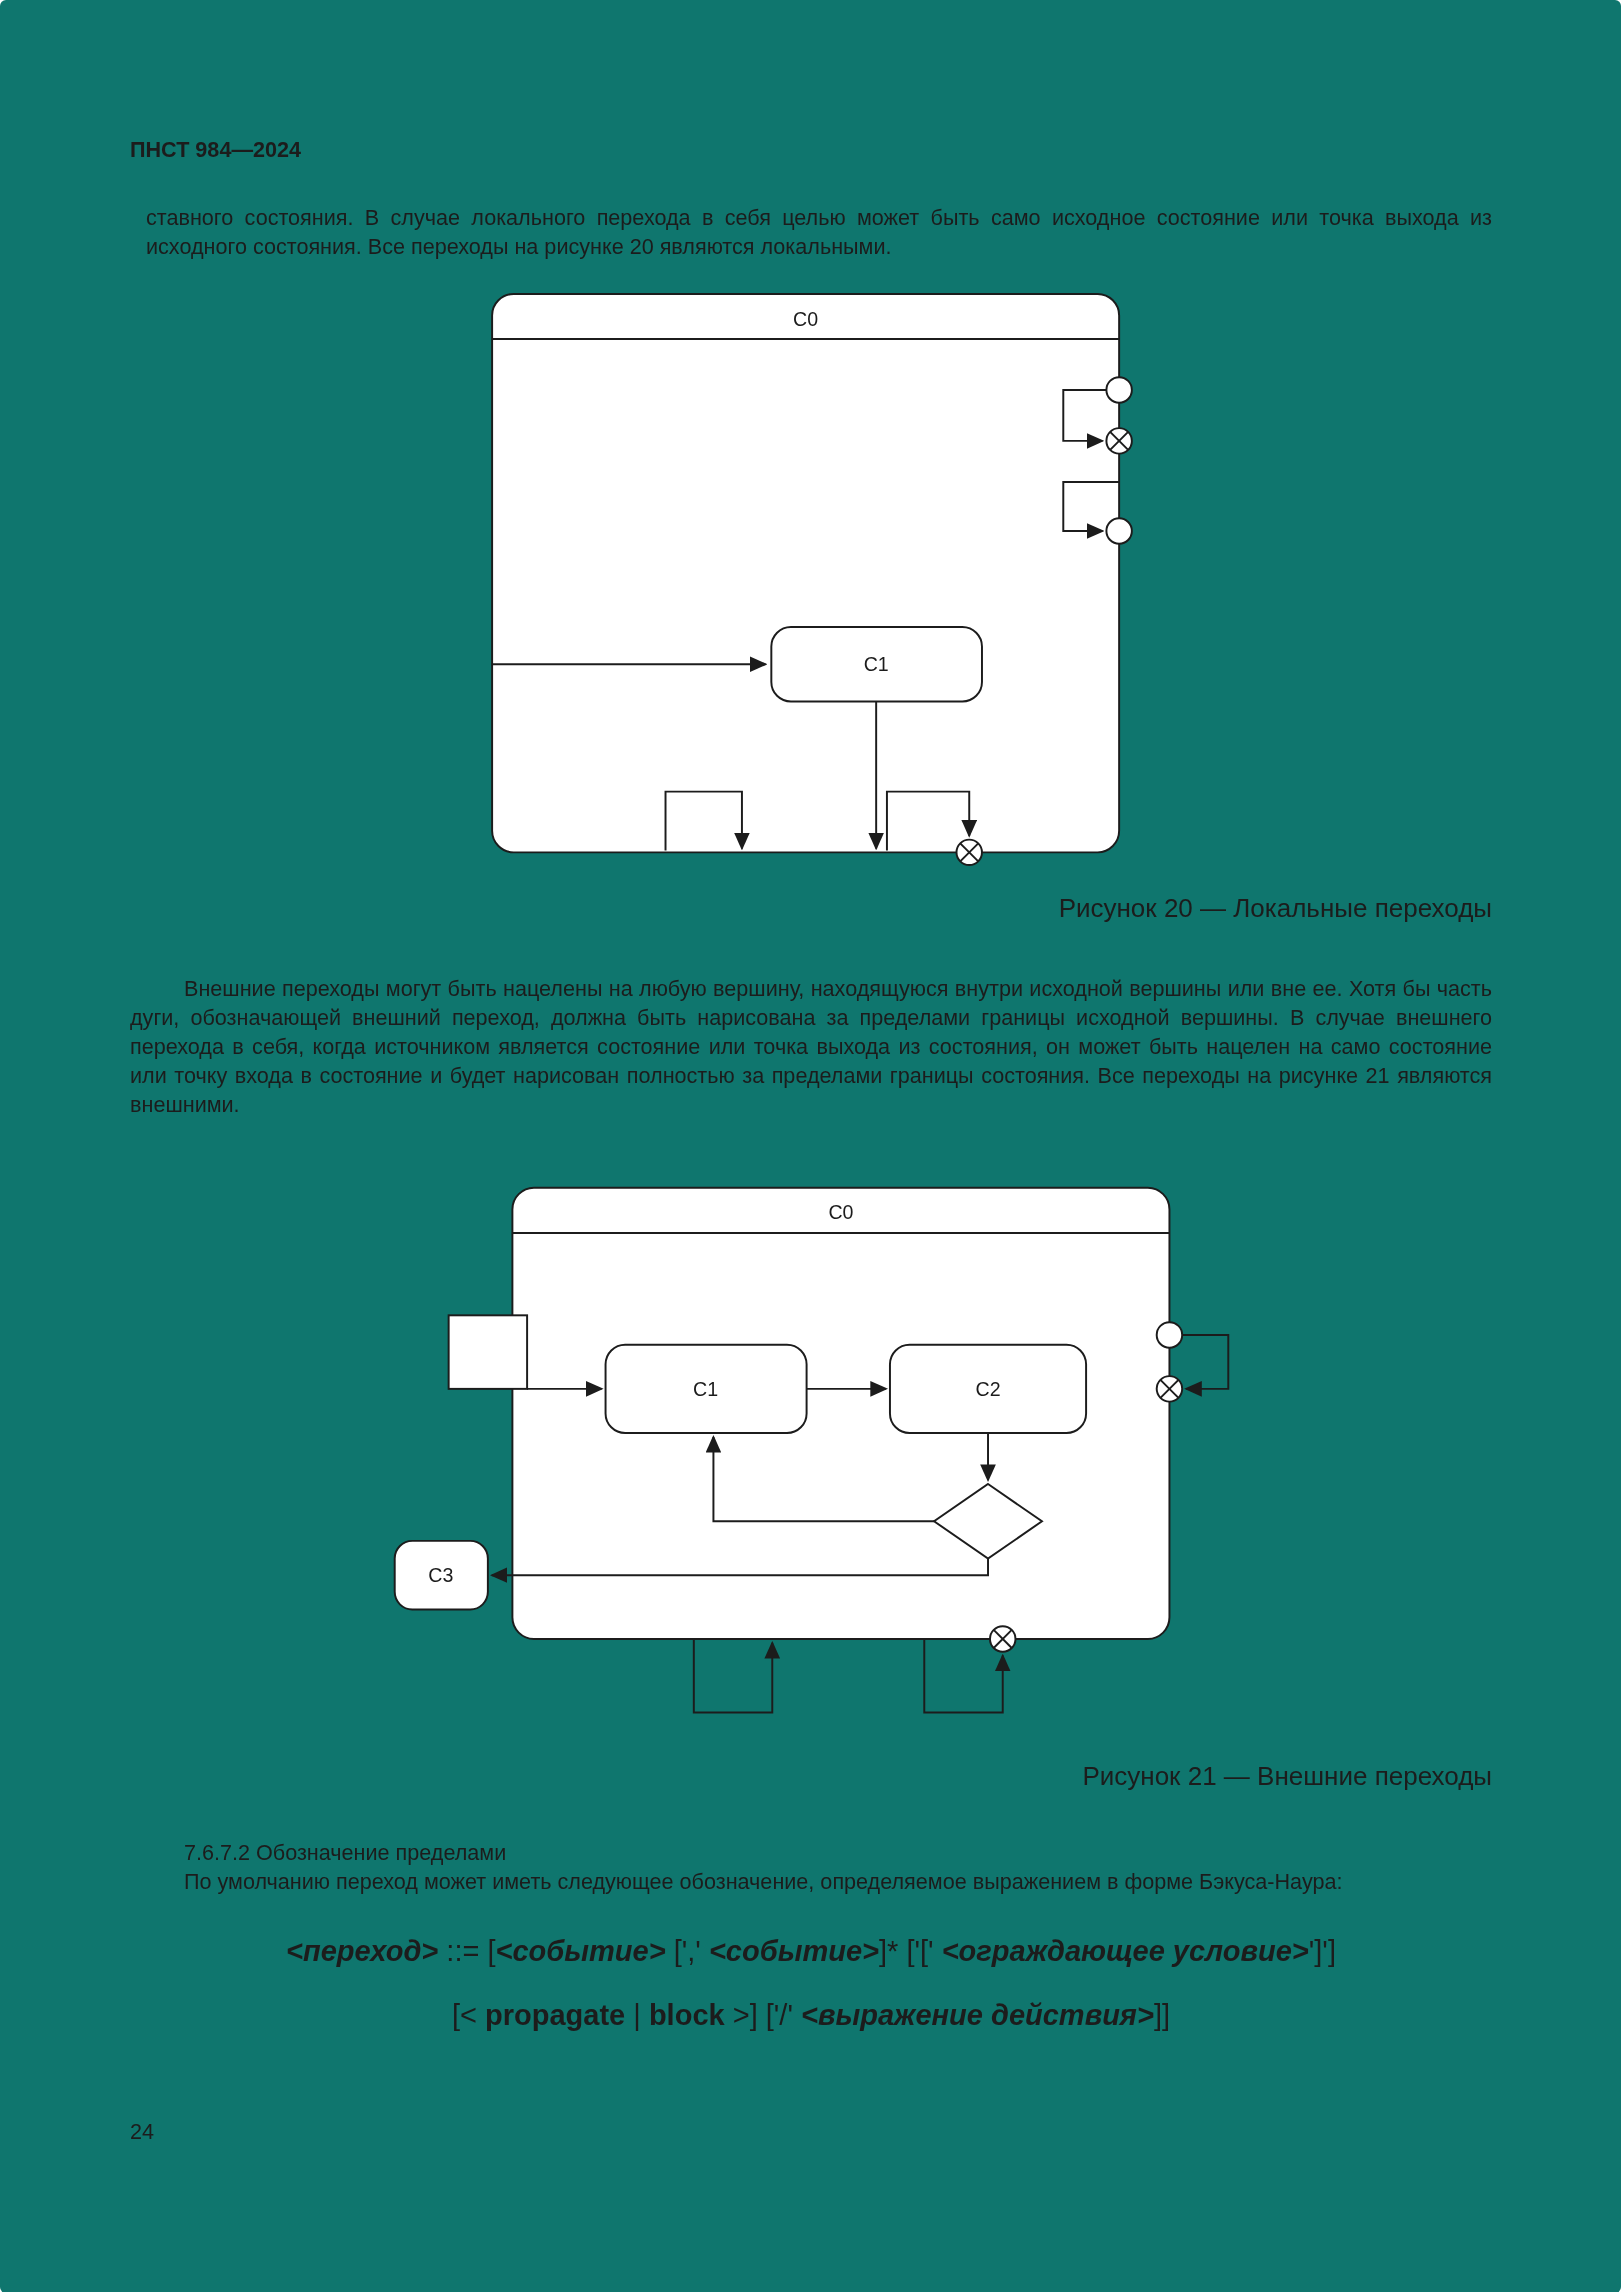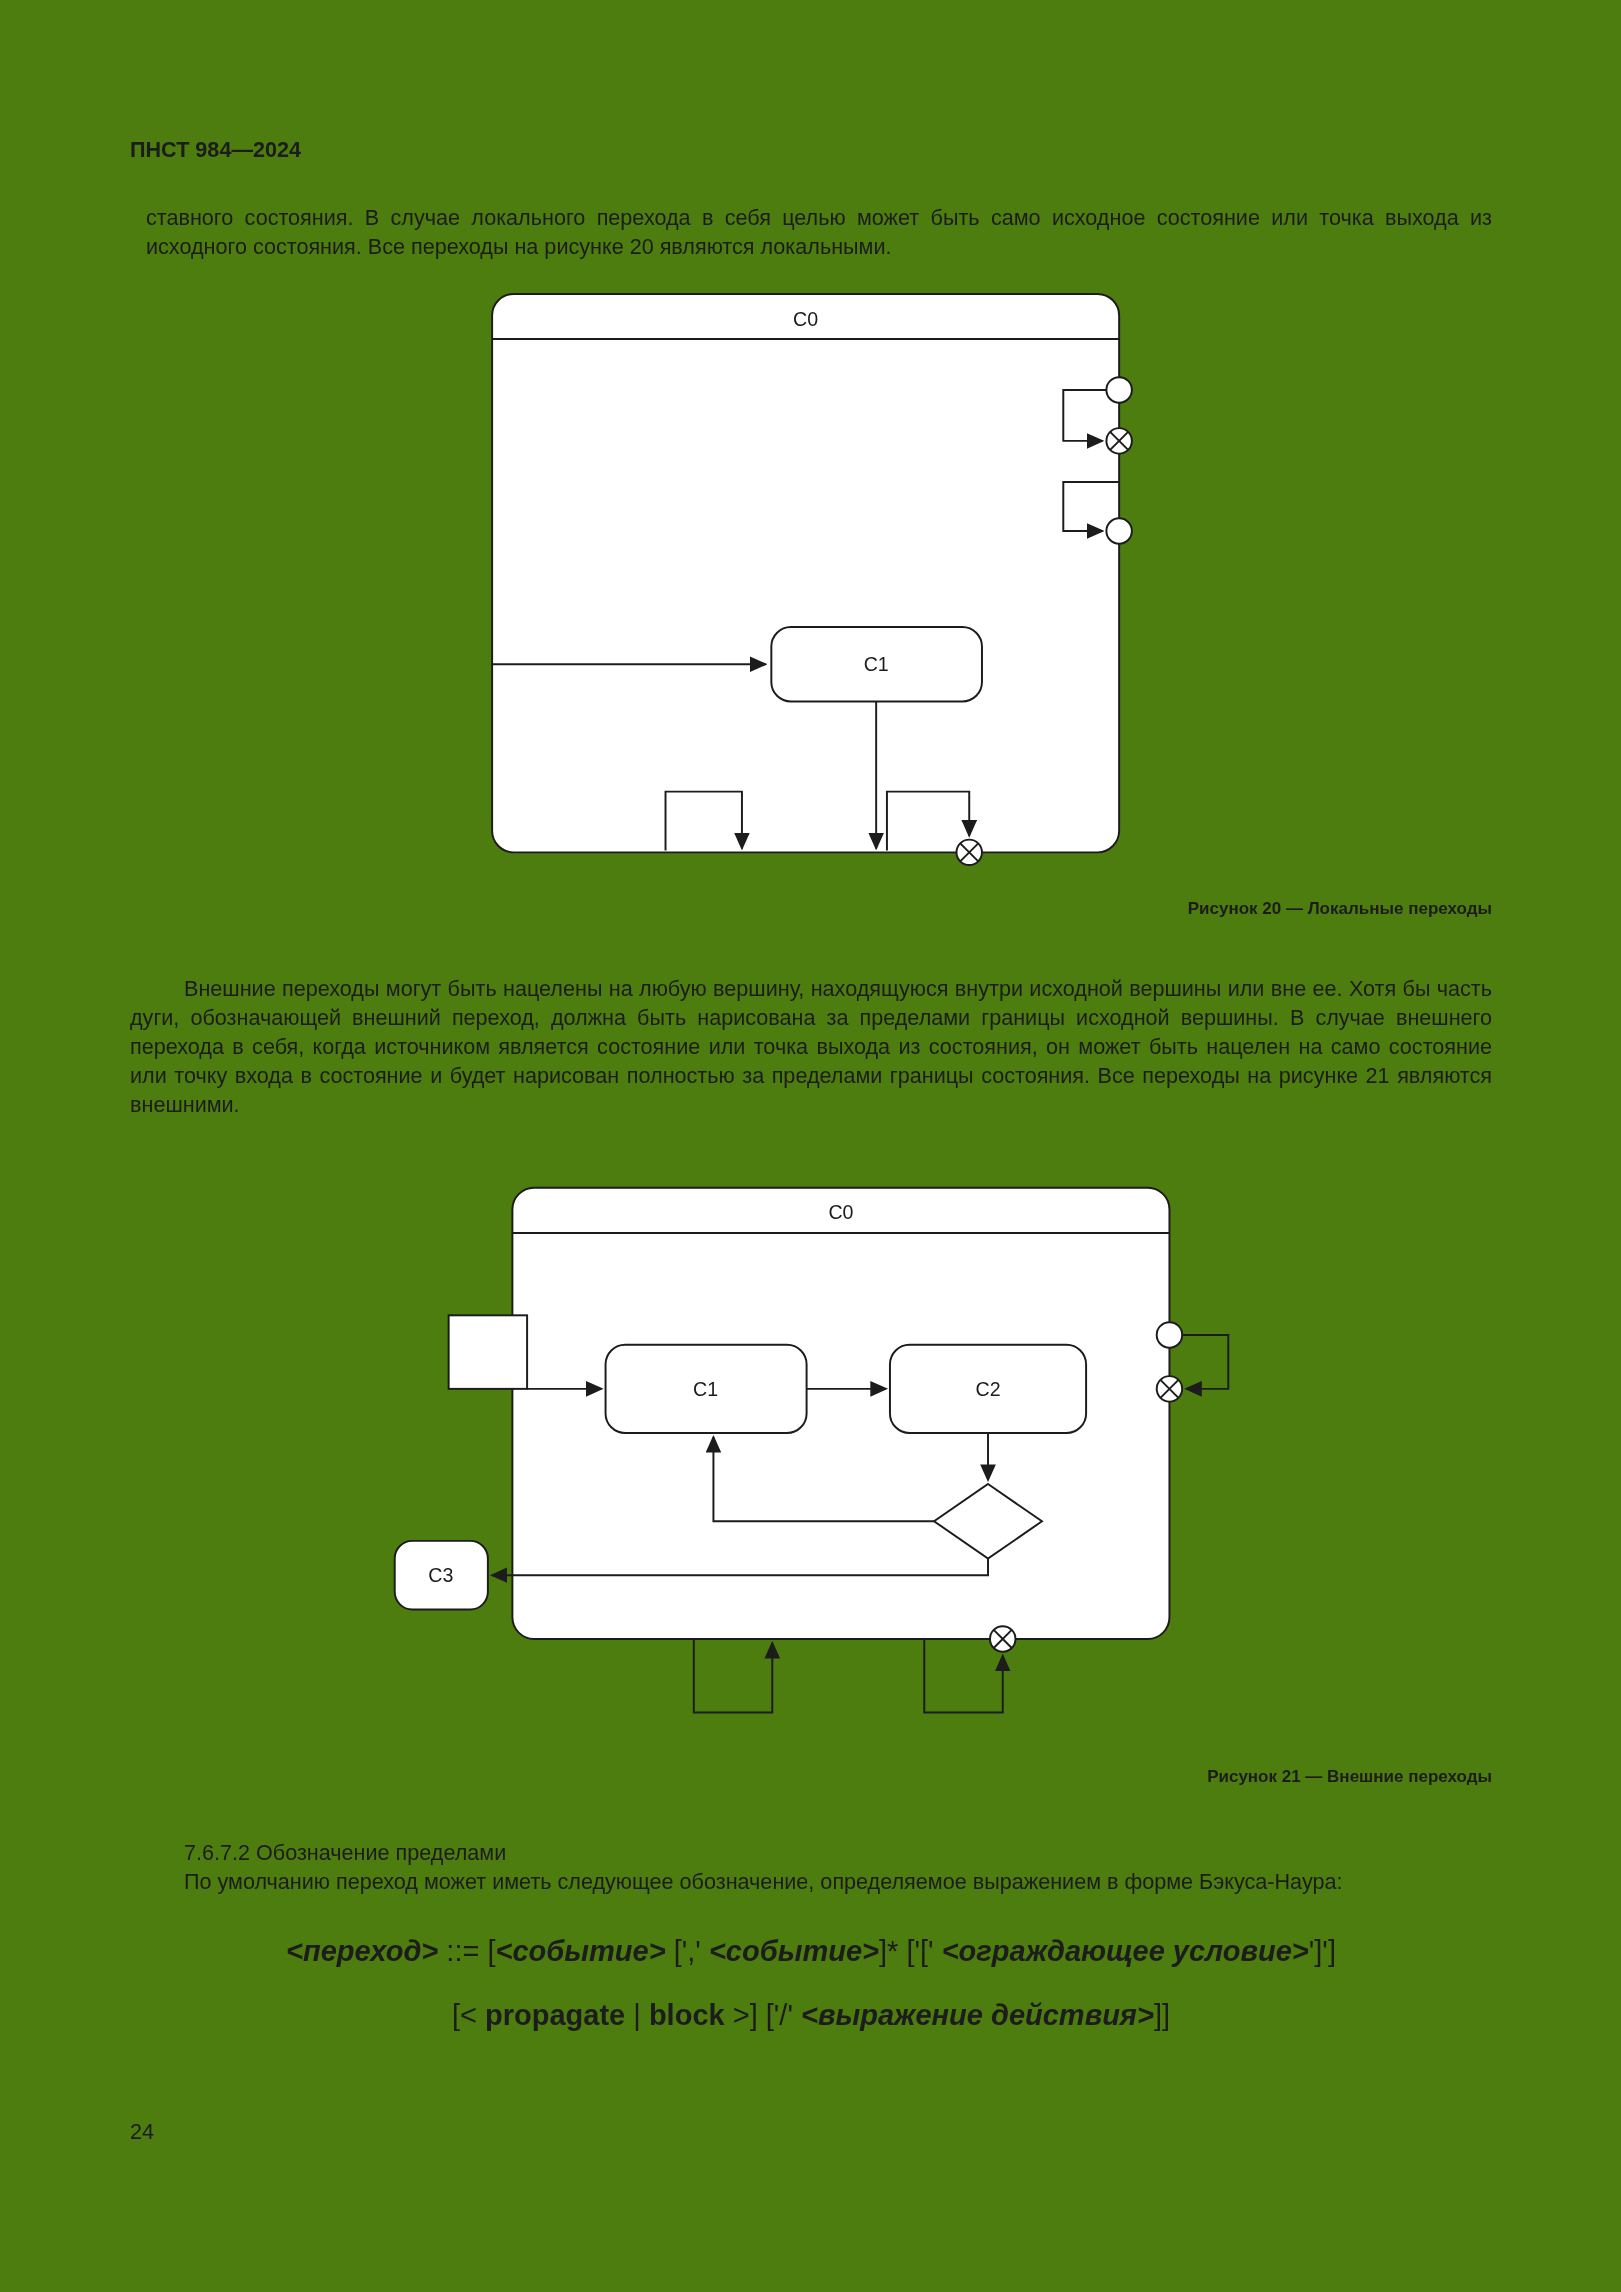--- a/index.html
+++ b/index.html
@@ -1,39 +1,40 @@
 <!DOCTYPE html>
 <html><head>
 <meta charset="utf-8">
 <style>
   * { margin: 0; padding: 0; box-sizing: border-box; }
   html, body { background: #ffffff; }
   .page {
     width: 1621px;
     min-height: 2293px;
     margin: 0 auto;
-    background: #4d7c0f;
+    background: #0f766e;
     font-family: "Liberation Sans", sans-serif;
     font-size: 21.6px;
     line-height: 29px;
     color: #1c1c1c;
     padding: 135px 129px 147px 130px;
     display: flex;
     flex-direction: column;
+    border-radius: 6px;
   }
   .doc-header { font-weight: bold; font-size: 21.6px; }
   p.body-text { text-align: justify; }
   .p1 { margin-top: 39px; margin-left: 16px; }
   .p2 { margin-top: 51px; }
   .p3 { }
   .indent { text-indent: 54px; }
   figure { text-align: right; }
   .fig20 { margin-top: 29px; }
   .fig21 { margin-top: 59px; }
-  figcaption { font-size: 17px; margin-top: 23.5px; color: #1c1c1c; font-weight: bold; }
+  figcaption { font-size: 26px; margin-top: 23.5px; color: #1c1c1c; }
   .section-heading { margin-top: 47px; text-indent: 54px; }
   .bnf-line { text-align: center; font-size: 29px; }
   .bnf-1 { margin-top: 41px; }
   .bnf-2 { margin-top: 35px; }
   .bi { font-weight: bold; font-style: italic; }
   .b { font-weight: bold; }
   .page-footer { margin-top: auto; padding-top: 59px; }
   svg { display: block; margin: 0 auto; }
   svg text {
     font-family: "Liberation Sans", sans-serif;

